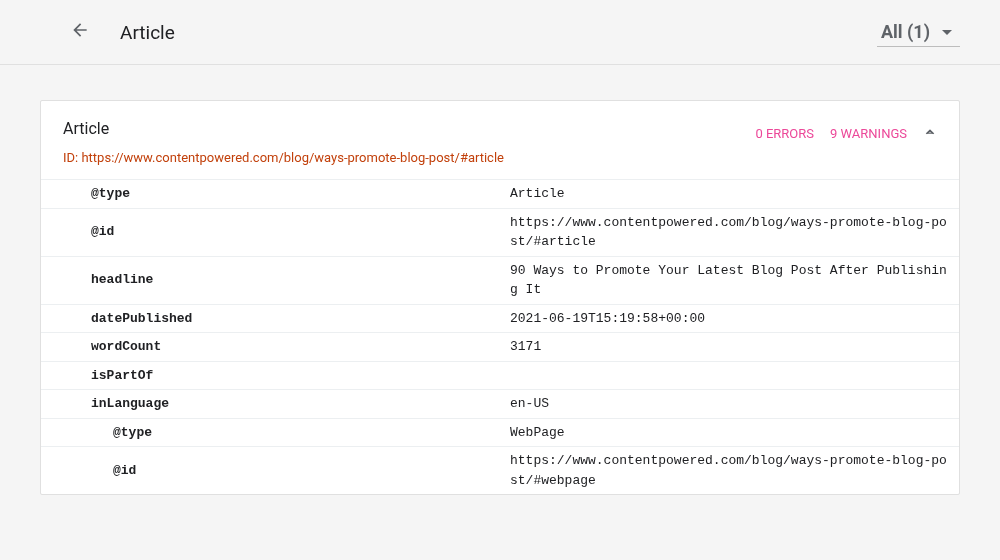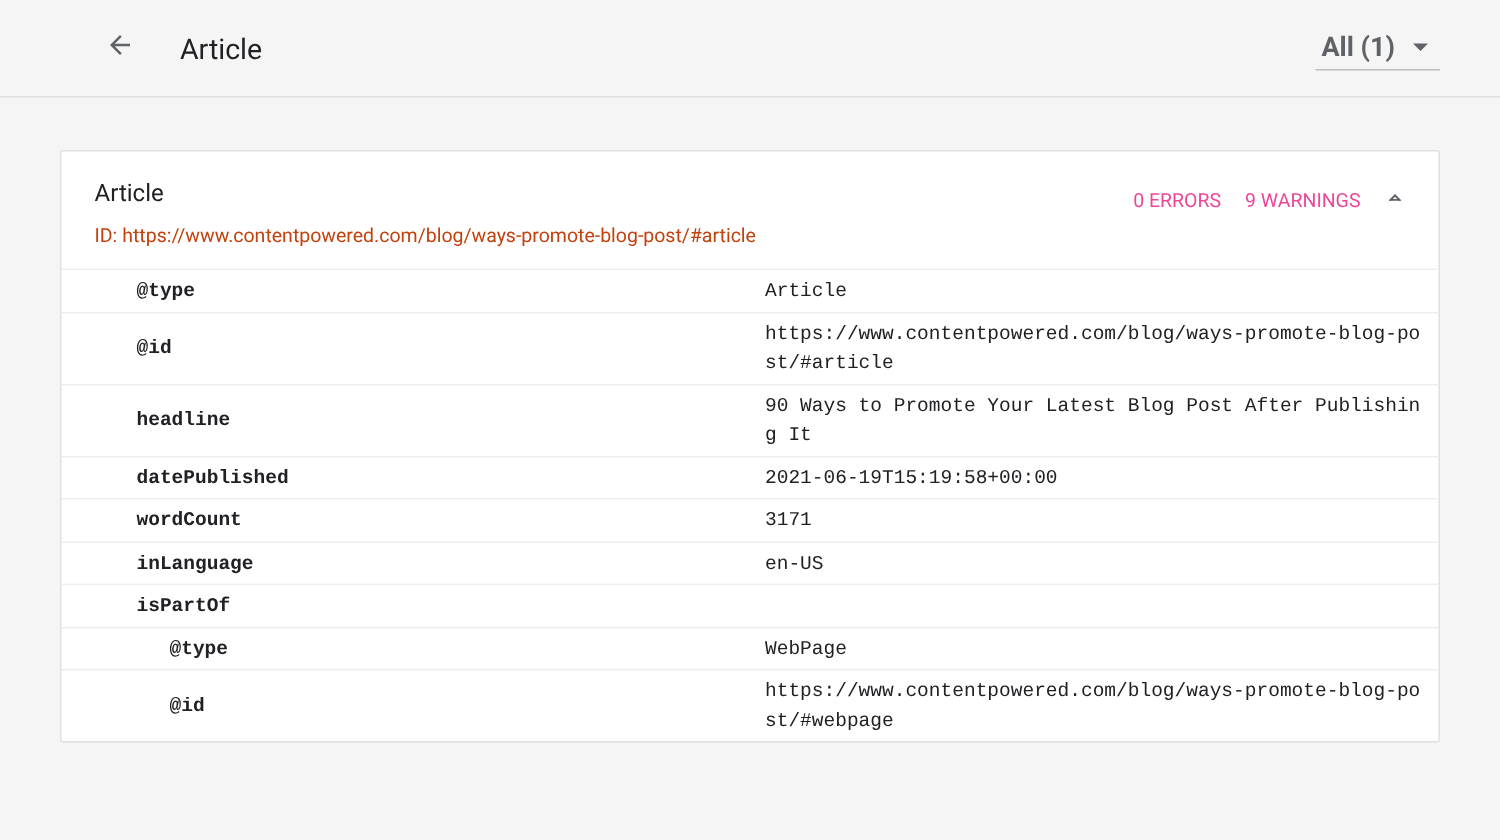--- a/index.html
+++ b/index.html
@@ -157,26 +157,26 @@
           </tr>
           <tr>
             <td class="key-cell indent-1">datePublished</td>
             <td class="val-cell">2021-06-19T15:19:58+00:00</td>
           </tr>
           <tr>
             <td class="key-cell indent-1">wordCount</td>
             <td class="val-cell">3171</td>
           </tr>
           <tr>
+            <td class="key-cell indent-1">isPartOf</td>
+            <td class="val-cell"></td>
+          </tr>
+          <tr>
             <td class="key-cell indent-1">inLanguage</td>
             <td class="val-cell">en-US</td>
-          </tr>
-          <tr>
-            <td class="key-cell indent-1">isPartOf</td>
-            <td class="val-cell"></td>
           </tr>
           <tr>
             <td class="key-cell indent-2">@type</td>
             <td class="val-cell">WebPage</td>
           </tr>
           <tr>
             <td class="key-cell indent-2">@id</td>
             <td class="val-cell">https://www.contentpowered.com/blog/ways-promote-blog-post/#webpage</td>
           </tr>
         </tbody>

